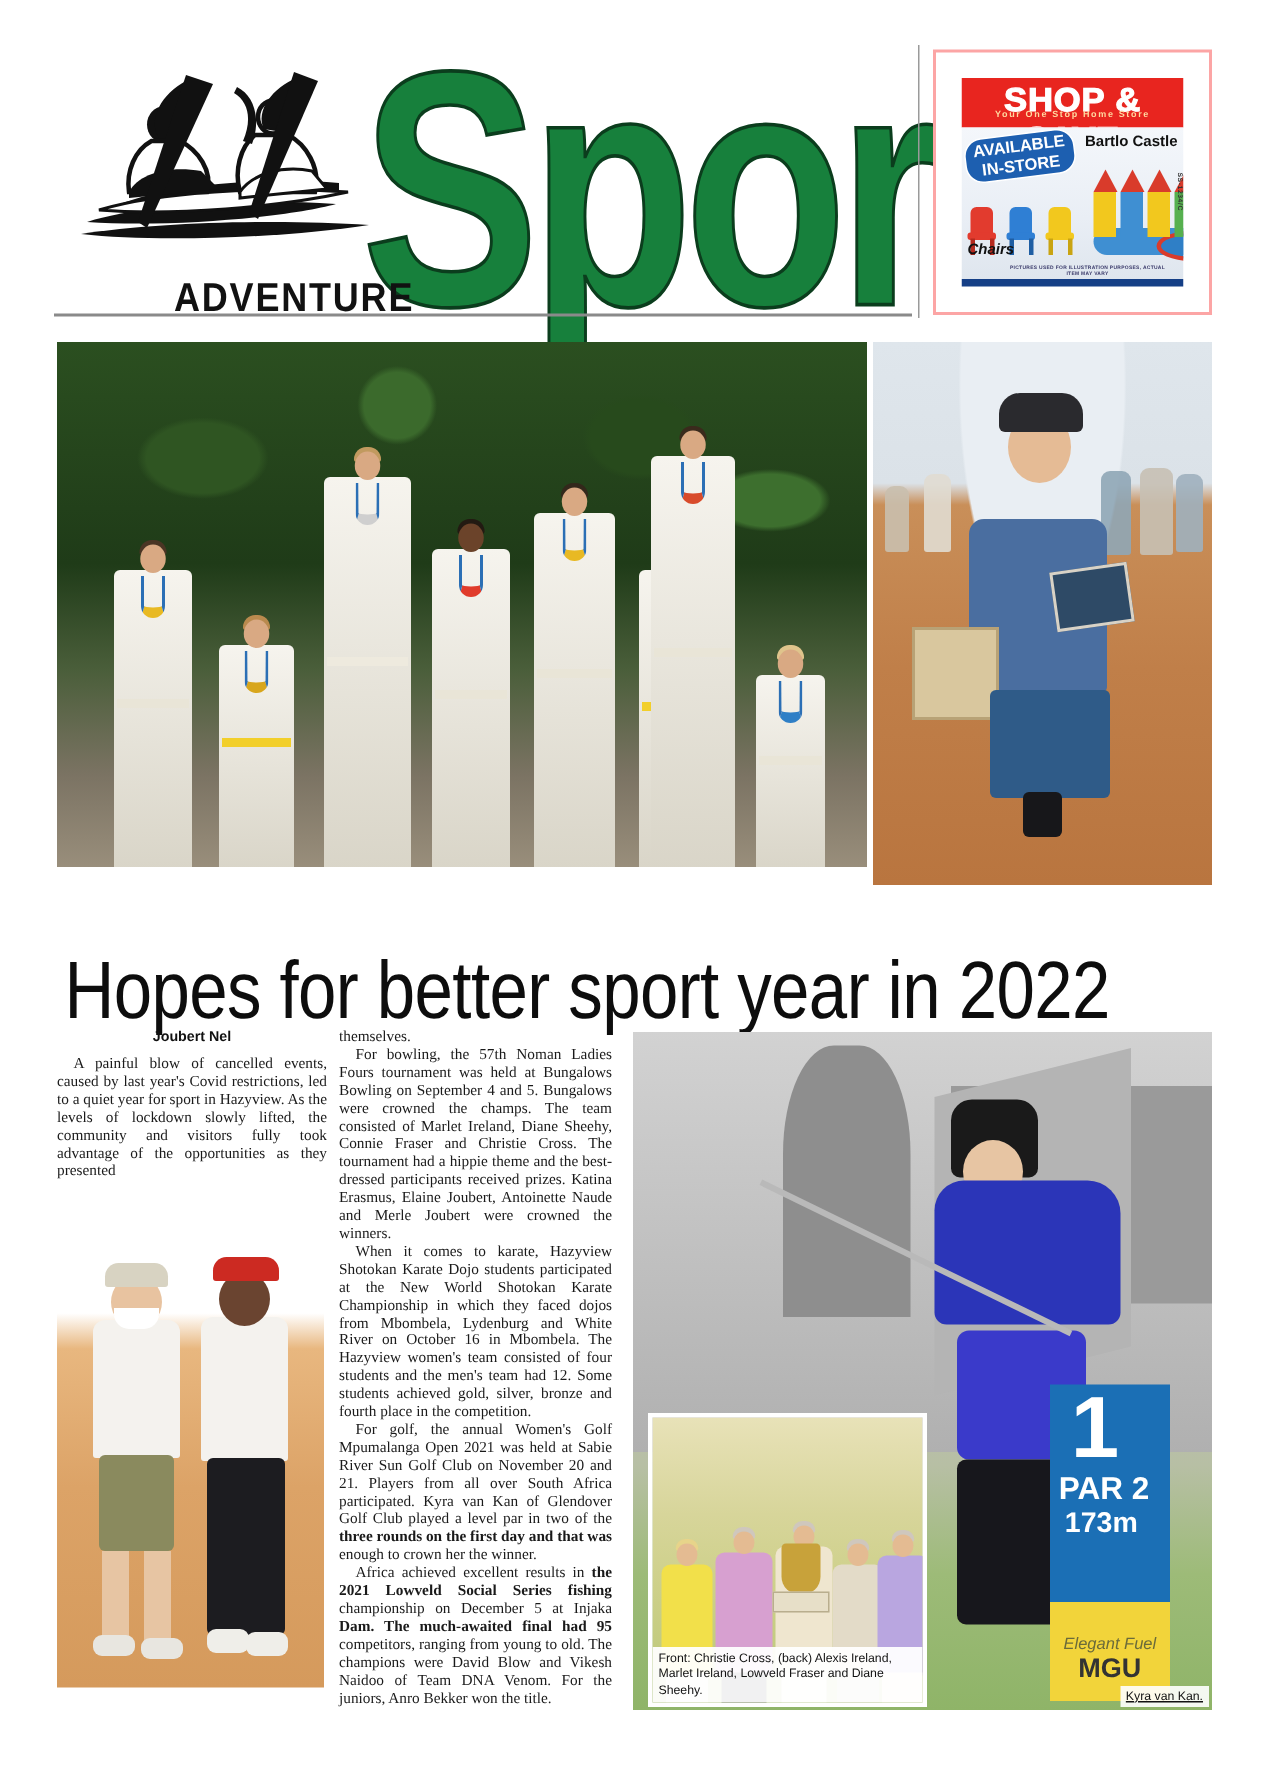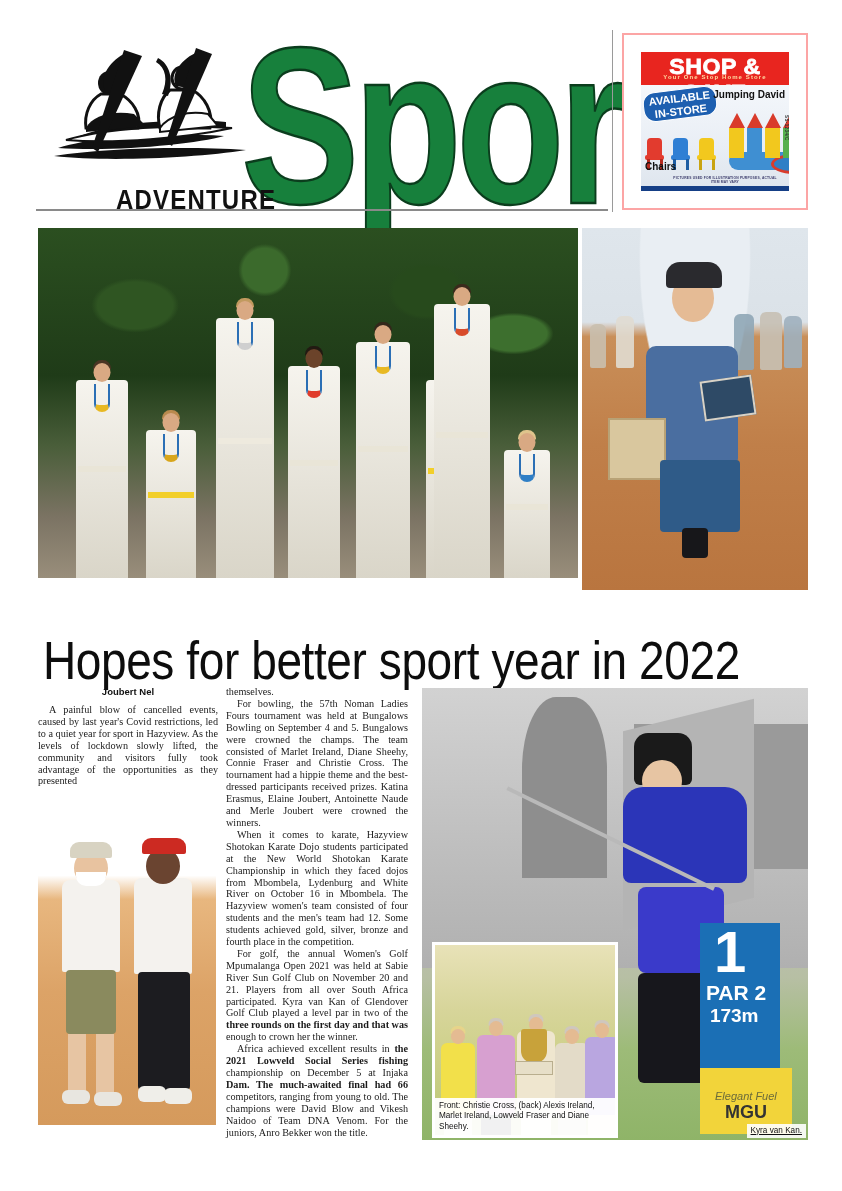--- a/index.html
+++ b/index.html
@@ -51,21 +51,21 @@
   .ad-badge {
     position: absolute; left: 2px; top: 4px; width: 74px; height: 30px;
     background: #1d5fb0; border: 1.5px solid #fff; border-radius: 12px;
     transform: rotate(-7deg); color: #fff; font-weight: bold; font-size: 11px;
     line-height: 13px; text-align: center; padding-top: 2px;
   }
   .ad-jumping {
     position: absolute; right: 4px; top: 4px; text-align: right;
     font-weight: bold; font-size: 10px; color: #111; line-height: 12px;
   }
-  .ad-chairs { position: absolute; left: 4px; bottom: 14px; font-weight: bold; font-size: 10px; color: #111; }
+  .ad-chairs { position: absolute; left: 4px; bottom: 14px; font-weight: bold; font-size: 10px; color: #111; font-style: italic; }
   .ad-disclaimer {
     position: absolute; left: 28px; right: 8px; bottom: 2px; text-align: center;
     font-size: 3.3px; color: #3a3a6a; font-weight: bold; letter-spacing: 0.2px;
   }
   .ad-vert {
     position: absolute; right: 0px; top: 30px; font-size: 4.5px; color: #333;
     writing-mode: vertical-rl; letter-spacing: 0.4px; font-weight: bold;
   }
   .chair { position: absolute; bottom: 16px; }
   .chair .back { position: absolute; bottom: 13px; left: 0; width: 15px; height: 19px; border-radius: 4px 4px 1px 1px; }
@@ -122,21 +122,21 @@
     background: linear-gradient(180deg,#ffffff 0%, #ffffff 16%, #e8b77f 24%, #dca367 55%, #d59a5c 100%);
   }
   
   #photo-golf { left: 422px; top: 688px; width: 386px; height: 452px;
     background: linear-gradient(180deg,#cfcfcf 0%, #bdbdbd 40%, #b7bfa4 64%, #9dbb78 80%, #8fb468 100%);
   }
   .golf-sign { position: absolute; left: 72%; top: 52%; width: 80px; height: 175px; background: #1b6fb5; }
   .golf-sign .num { color: #fff; font-weight: bold; font-size: 58px; line-height: 58px; margin-left: 14px; }
   .golf-sign .par { color: #fff; font-weight: bold; font-size: 21px; margin-left: 6px; }
   .golf-sign .dist { color: #fff; font-weight: bold; font-size: 19px; margin-left: 10px; }
-  .golf-yellow { position: absolute; left: 72%; top: 84%; width: 92px; height: 66px; background: #f2d43a; }
+  .golf-yellow { position: absolute; left: 72%; top: 84%; width: 80px; height: 66px; background: #f2d43a; }
   .golf-yellow .ef { color: #6b6b3a; font-style: italic; font-size: 11px; text-align: center; margin-top: 22px; }
   .golf-yellow .mgu { color: #333; font-weight: bold; font-size: 18px; text-align: center; }
 
   
   #photo-bowl { left: 432px; top: 942px; width: 186px; height: 196px; border: 3px solid #fff;
     background: linear-gradient(180deg,#e8e2b8 0%, #d7d59a 34%, #cdd089 60%, #b9c777 100%);
   }
   .lady { position: absolute; bottom: 18px; border-radius: 6px 6px 2px 2px; }
   .lady .h { position: absolute; left: 50%; transform: translateX(-50%); top: -14px; width: 14px; height: 15px; border-radius: 50%; background: #e4bb92; }
   .lady .hr { position: absolute; left: 50%; transform: translateX(-50%); top: -17px; width: 15px; height: 8px; border-radius: 8px 8px 2px 2px; background: #cfc7bd; }
@@ -198,21 +198,21 @@
 
   <div class="advert">
     <div class="ad-inner">
       <div class="ad-banner">
         <div class="ad-banner-title">SHOP &amp; SAVE</div>
         <div class="ad-banner-sub">Your One Stop Home Store</div>
       </div>
 
       <div class="ad-body">
         <div class="ad-badge">AVAILABLE IN-STORE</div>
-        <div class="ad-jumping">Jumping David</div>
+        <div class="ad-jumping">Bartlo Castle</div>
 
         <div class="chair" style="left:6px;">
           <div class="back" style="background:#e23b2e;"></div>
             <div class="seat" style="background:#e23b2e;"></div>
           <div class="legL" style="background:#b52a1f;"></div>
             <div class="legR" style="background:#b52a1f;"></div>
         </div>
         <div class="chair" style="left:32px;">
           <div class="back" style="background:#2f7fd4;"></div>
             <div class="seat" style="background:#2f7fd4;"></div>
@@ -333,21 +333,21 @@
   <div class="col" id="col1">
     <div class="byline">Joubert Nel</div>
     <p>A painful blow of cancelled events, caused by last year's Covid restrictions, led to a quiet year for sport in Hazyview. As the levels of lockdown slowly lifted, the community and visitors fully took advantage of the opportunities as they presented</p>
   </div>
 
   <div class="col" id="col2">
     <p class="noind">themselves.</p>
     <p>For bowling, the 57th Noman Ladies Fours tournament was held at Bungalows Bowling on September 4 and 5. Bungalows were crowned the champs. The team consisted of Marlet Ireland, Diane Sheehy, Connie Fraser and Christie Cross. The tournament had a hippie theme and the best-dressed participants received prizes. Katina Erasmus, Elaine Joubert, Antoinette Naude and Merle Joubert were crowned the winners.</p>
     <p>When it comes to karate, Hazyview Shotokan Karate Dojo students participated at the New World Shotokan Karate Championship in which they faced dojos from Mbombela, Lydenburg and White River on October 16 in Mbombela. The Hazyview women's team consisted of four students and the men's team had 12. Some students achieved gold, silver, bronze and fourth place in the competition.</p>
     <p><span>For golf, the annual Women's Golf Mpumalanga Open 2021 was held at Sabie River Sun Golf Club on November 20 and 21. Players from all over South Africa participated. Kyra van Kan of Glendover Golf Club played a level par in two of the </span><b>three rounds on the first day and that was</b><span> enough to crown her the winner.</span></p>
-    <p><span>Africa achieved excellent results in </span><b>the 2021 Lowveld Social Series fishing</b><span> championship on December 5 at Injaka </span><b>Dam. The much-awaited final had 66</b><span> competitors, ranging from young to old. The champions were David Blow and Vikesh Naidoo of Team DNA Venom. For the juniors, Anro Bekker won the title.</span></p>
+    <p><span>Africa achieved excellent results in </span><b>the 2021 Lowveld Social Series fishing</b><span> championship on December 5 at Injaka </span><b>Dam. The much-awaited final had 95</b><span> competitors, ranging from young to old. The champions were David Blow and Vikesh Naidoo of Team DNA Venom. For the juniors, Anro Bekker won the title.</span></p>
 
   </div>
 
   <div class="photo" id="photo-golf">
     <div style="position:absolute;left:0;top:0;width:100%;height:62%;background:linear-gradient(180deg,#d2d2d2,#b0b0b0);"></div>
     <div style="position:absolute;left:26%;top:2%;width:22%;height:40%;background:#8e8e8e;border-radius:40% 40% 0 0;"></div>
     <div style="position:absolute;left:55%;top:8%;width:45%;height:32%;background:#9a9a9a;"></div>
     <div style="position:absolute;left:52%;top:6%;width:34%;height:44%;background:#b4b4b4;transform:skewY(-14deg);"></div>
     <div style="position:absolute;left:55%;top:10%;width:58px;height:52px;background:#1a1a1a;border-radius:14px 14px 6px 6px;"></div>
     <div style="position:absolute;left:57%;top:16%;width:40px;height:42px;border-radius:50%;background:#e7c5a3;"></div>

